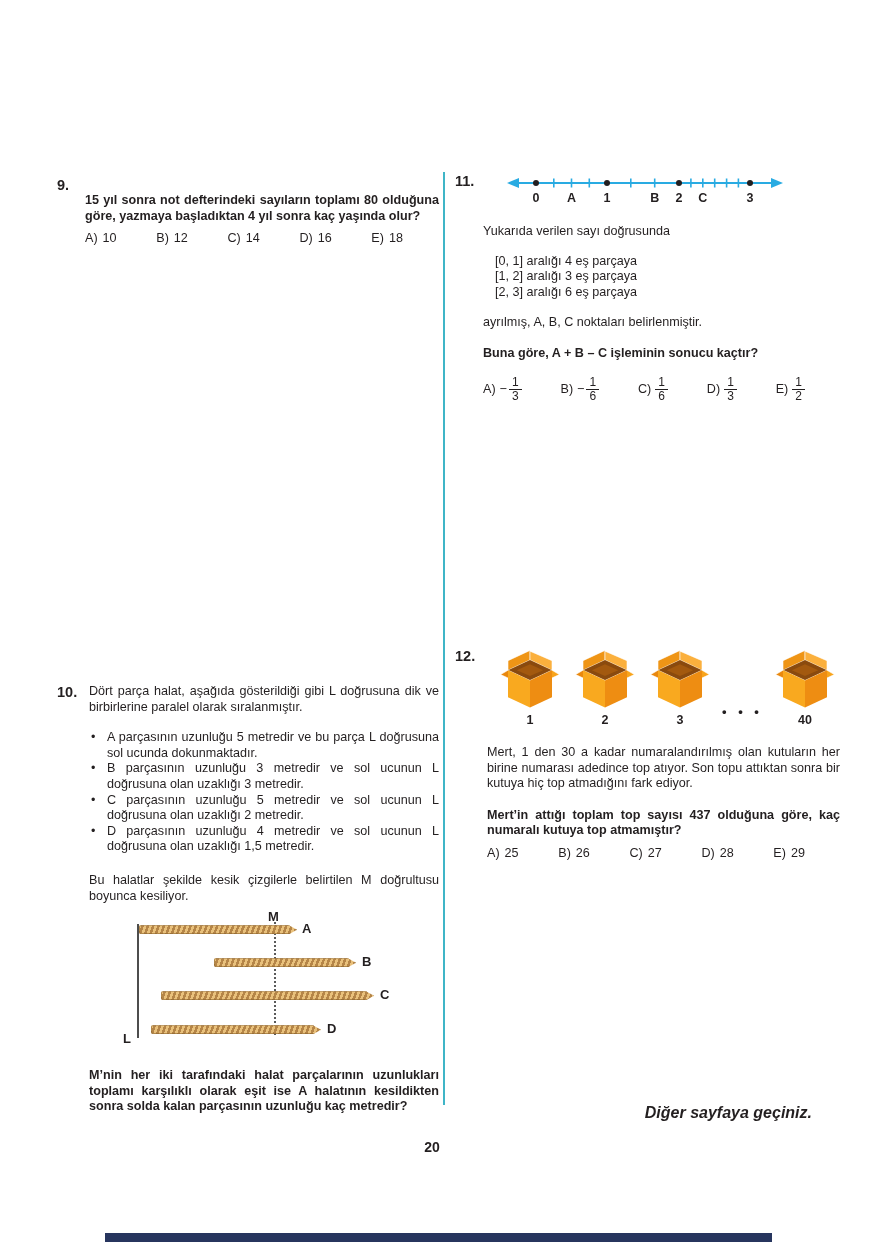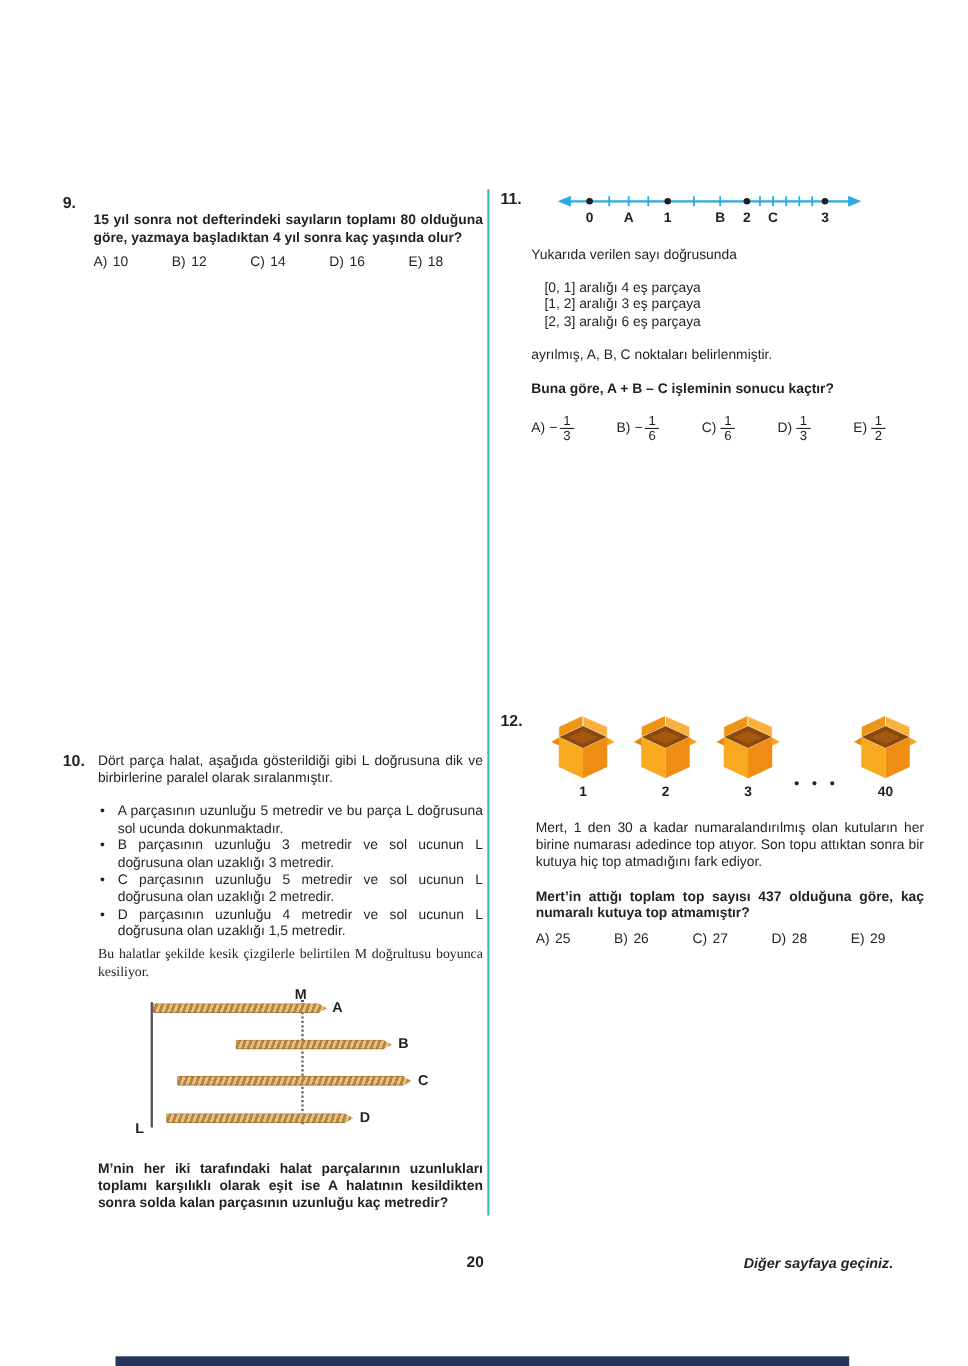--- a/index.html
+++ b/index.html
@@ -97,22 +97,22 @@
     align-self:flex-start;margin-top:56px;
     font-size:13px;font-weight:700;letter-spacing:4px;white-space:nowrap;
   }
 
   
   .page-number{
     position:absolute;left:400px;top:1139px;width:64px;
     text-align:center;font-weight:700;font-size:14px;
   }
   .footer-note{
-    position:absolute;right:68px;top:1141px;
-    font-weight:700;font-style:italic;font-size:13px;
+    position:absolute;right:68px;top:1104px;
+    font-weight:700;font-style:italic;font-size:16px;
   }
   .bottom-bar{
     position:absolute;left:105px;top:1233px;width:667px;height:9px;
     background:#27355e;
   }
 </style>
 </head>
 <body>
 
 <div class="page">
@@ -232,21 +232,21 @@
           </li>
         <li>
             <span class="bullet-dot">•</span>
             <span class="bullet-text">C parçasının uzunluğu 5 metredir ve sol ucunun L doğrusuna olan uzaklığı 2 metredir.</span>
           </li>
         <li>
             <span class="bullet-dot">•</span>
             <span class="bullet-text">D parçasının uzunluğu 4 metredir ve sol ucunun L doğrusuna olan uzaklığı 1,5 metredir.</span>
           </li>
       </ul>
-      <p class="para" style="margin-top:5px;font-family:Liberation Serif, serif;">Bu halatlar şekilde kesik çizgilerle belirtilen M doğrultusu boyunca kesiliyor.</p>
+      <p class="para" style="margin-top:18px;">Bu halatlar şekilde kesik çizgilerle belirtilen M doğrultusu boyunca kesiliyor.</p>
 
       <div class="rope-figure">
         <span class="fig-label" style="left:179px;top:0;">M</span>
         <div class="m-line"></div>
         <div class="l-line"></div>
         <div class="rope" style="left:50px;top:15px;width:158px;"></div>
         <span class="fig-label" style="left:213px;top:12px;">A</span>
         <div class="rope" style="left:125px;top:48px;width:142px;"></div>
         <span class="fig-label" style="left:273px;top:45px;">B</span>
         <div class="rope" style="left:72px;top:81px;width:213px;"></div>

